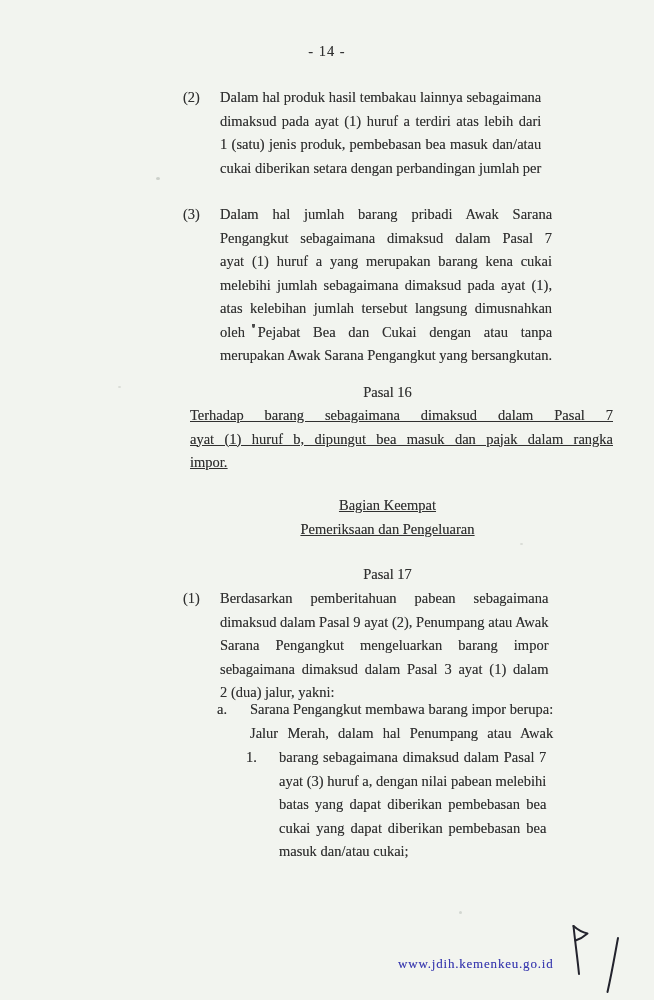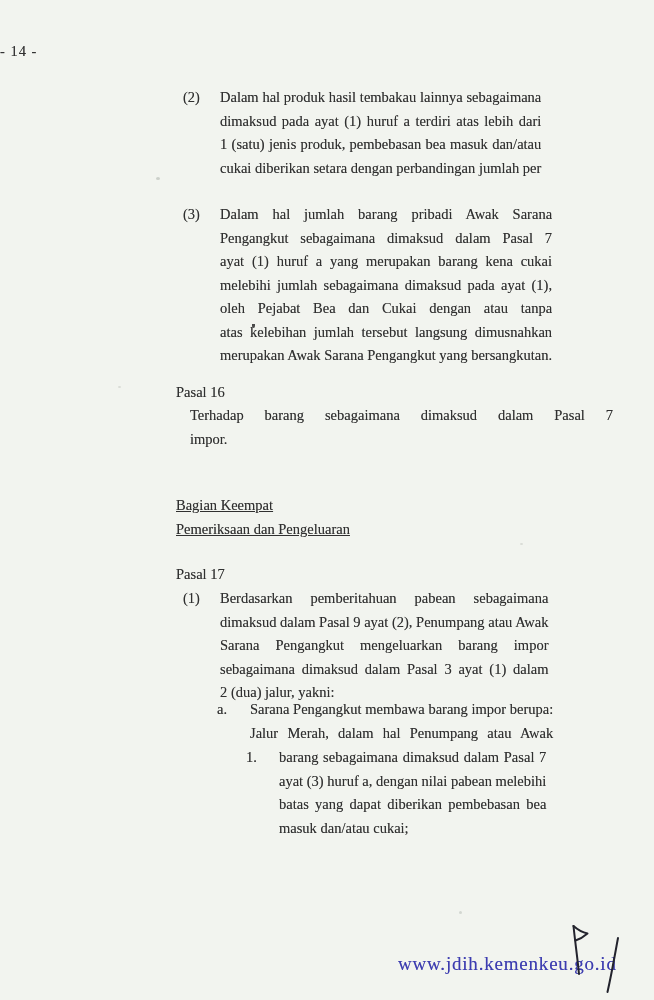--- a/index.html
+++ b/index.html
@@ -12,50 +12,50 @@
     font-family:"Liberation Serif","DejaVu Serif",serif;
     color:#303030;
     font-size:14.5px;
     line-height:23.5px;
     overflow:hidden;
     text-shadow:0 0 0.5px rgba(48,48,48,0.5);
   }
 
   .pagenum {
     position:absolute; top:40px; left:0; width:654px;
-    letter-spacing:1px;
+    text-align:center; letter-spacing:1px;
   }
 
   .block { position:absolute; }
 
   .num-item { display:flex; }
   .num-item .num { flex:0 0 auto; }
 
   
   .lvl1 { left:183px; width:430px; }
   .lvl1 .num { width:37px; }
 
   
   .lvl2 { left:217px; width:387px; }
   .lvl2 .num { width:33px; }
 
   
   .lvl3 { left:246px; width:341px; }
   .lvl3 .num { width:33px; }
 
-  .para { left:190px; width:423px; }
+  .para { left:190px; width:423px;text-decoration:underline; }
 
-  .heading { left:176px; width:423px; }
+  .heading { left:176px; width:423px; text-align:center; }
 
   .tline { text-align:justify; text-align-last:justify; text-justify:inter-word; }
   .tline-last { text-align-last:left; }
 
   .footer-url {
     position:absolute; top:951px; left:398px;
-    font-size:19px; line-height:26px; letter-spacing:0.8px;
+    font-size:13px; line-height:26px; letter-spacing:0.8px;
     color:#3c3cb0; text-shadow:0 0 0.6px rgba(60,60,176,0.5);
   }
 
   .scribble { position:absolute; left:552px; top:908px; width:90px; height:100px; }
 
   .speck { position:absolute; border-radius:50%; }
   .speck1 { left:156px; top:177px; width:4px; height:3px; background:#ccd0ca; }
   .speck2 { left:252px; top:324px; width:3px; height:4px; background:#4a4a4a; border-radius:0 0 60% 60%; }
   .speck3 { left:459px; top:911px; width:3px; height:3px; background:#d3d7d1; }
   .speck4 { left:118px; top:386px; width:3px; height:2px; background:#d8dcd6; }
@@ -78,30 +78,31 @@
       </div>
   </div>
 
   <div class="block num-item lvl1" style="top:203px;">
     <div class="num">(3)</div>
     <div class="txt">
         <div class="tline">Dalam hal jumlah barang pribadi Awak Sarana</div>
         <div class="tline">Pengangkut sebagaimana dimaksud dalam Pasal 7</div>
         <div class="tline">ayat (1) huruf a yang merupakan barang kena cukai</div>
         <div class="tline">melebihi jumlah sebagaimana dimaksud pada ayat (1),</div>
+        <div class="tline">atas kelebihan jumlah tersebut langsung dimusnahkan</div>
         <div class="tline">oleh Pejabat Bea dan Cukai dengan atau tanpa</div>
-        <div class="tline">atas kelebihan jumlah tersebut langsung dimusnahkan</div>
         <div class="tline tline-last">merupakan Awak Sarana Pengangkut yang bersangkutan.</div>
       </div>
   </div>
 
   <div class="block heading" style="top:381px;">Pasal 16</div>
 
   <div class="block para" style="top:404px;">
       <div class="tline">Terhadap barang sebagaimana dimaksud dalam Pasal 7</div>
+      <div class="tline">ayat (1) huruf b, dipungut bea masuk dan pajak dalam rangka</div>
       <div class="tline tline-last">impor.</div>
     </div>
 
   <div class="block heading" style="top:494px;text-decoration:underline;">
     <div>Bagian Keempat</div>
     <div>Pemeriksaan dan Pengeluaran</div>
   </div>
 
   <div class="block heading" style="top:563px;">Pasal 17</div>
 
@@ -123,20 +124,21 @@
         <div class="tline">Jalur Merah, dalam hal Penumpang atau Awak</div>
       </div>
   </div>
 
   <div class="block num-item lvl3" style="top:746px;">
     <div class="num">1.</div>
     <div class="txt">
         <div class="tline">barang sebagaimana dimaksud dalam Pasal 7</div>
         <div class="tline">ayat (3) huruf a, dengan nilai pabean melebihi</div>
         <div class="tline">batas yang dapat diberikan pembebasan bea</div>
+        <div class="tline">cukai yang dapat diberikan pembebasan bea</div>
         <div class="tline tline-last">masuk dan/atau cukai;</div>
       </div>
   </div>
 
   <div class="footer-url" style="color: rgb(60, 60, 176);">www.jdih.kemenkeu.go.id</div>
 
   <svg class="scribble" viewBox="0 0 90 100" aria-hidden="true">
     <g fill="none" stroke="#23232d" stroke-width="2" stroke-linecap="round" stroke-linejoin="round">
       <path d="M21.5,18 C23,33 25.5,50 27,66"></path>
       <path d="M21.5,18 C26,22 31,24.5 35.5,25.5 C31.5,29 27,31.5 23.5,32.5"></path>

